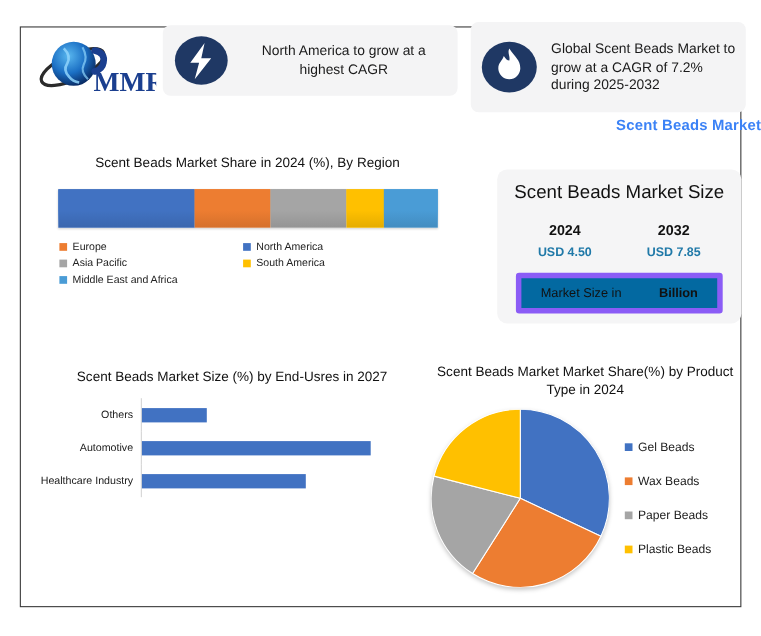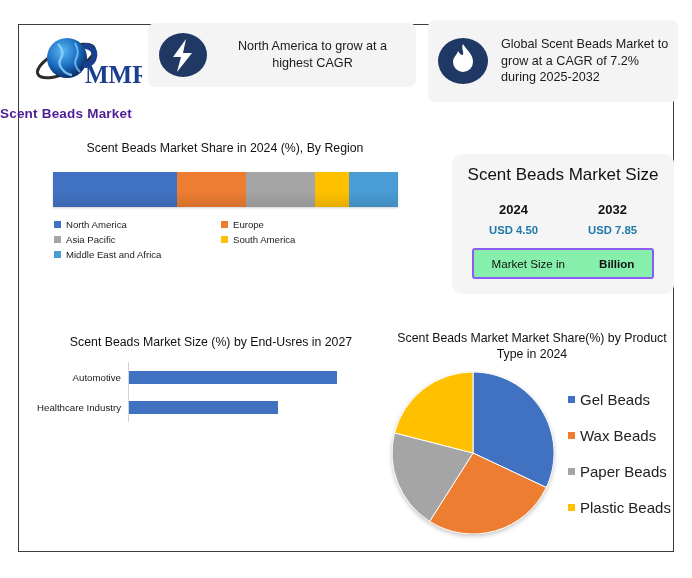--- a/index.html
+++ b/index.html
@@ -25,22 +25,22 @@
   .badge-b{left:428px;top:20px;width:250px;height:82px;padding:0 8px 0 6px;}
   .badge-ico{flex:0 0 auto;margin-right:9px;}
   .badge-txt{
     font-size:12.6px;line-height:1.33;color:#1a1a1a;
     font-family:"Liberation Sans",sans-serif;
   }
   .badge-a .badge-txt{text-align:center;flex:1;}
   .badge-b .badge-txt{text-align:left;flex:1;}
 
   .main-title{
-    position:absolute;left:0;right:0;top:106px;text-align:left;
-    font-size:13.5px;font-weight:bold;color:#4c1d95;letter-spacing:.2px;
+    position:absolute;left:0;right:0;top:106px;text-align:right;
+    font-size:13.5px;font-weight:bold;color:#3b82f6;letter-spacing:.2px;
   }
 
   
   .chart-title{
     font-size:12.3px;font-weight:normal;color:#111;text-align:center;
     line-height:1.32;
   }
 
   
   .region-block{position:absolute;left:40px;top:140px;width:370px;}
@@ -61,22 +61,22 @@
   .size-card{
     position:absolute;left:452px;top:154px;width:222px;height:140px;
     background:#f5f5f6;border-radius:9px;box-sizing:border-box;padding:10px 12px 0;
   }
   .size-card .chart-title{font-size:17px;}
   .yr-row{display:flex;justify-content:space-around;margin-top:16px;}
   .yr{font-size:13px;font-weight:bold;color:#111;text-align:center;width:84px;}
   .val-row{display:flex;justify-content:space-around;margin-top:7px;}
   .val{font-size:11.3px;font-weight:bold;color:#2079a8;text-align:center;width:84px;}
   .unit-box{
-    margin:12px auto 0;width:178px;height:27px;background:#86efac;
-    border:2px solid #8b5cf6;border-radius:3px;
+    margin:12px auto 0;width:178px;height:27px;background:#0369a1;
+    border:5px solid #8b5cf6;border-radius:3px;
     display:flex;align-items:center;justify-content:center;
     font-size:11.6px;color:#111;gap:30px;
   }
   .unit-box b{margin-left:4px;}
 
   
   .enduse{position:absolute;left:36px;top:334px;width:350px;}
   .enduse .chart-title{margin:0 6px;}
   .bars{position:relative;margin-top:12px;height:150px;}
   .bar-row{display:flex;align-items:center;height:30px;}
@@ -87,21 +87,21 @@
   .bar-track{flex:1;position:relative;height:100%;display:flex;align-items:center;
              border-left:1px solid #d4d4d4;}
   .bar-fill{height:13px;background:#4172c2;}
 
   
   .pie-block{position:absolute;left:386px;top:330px;width:292px;}
   .pie-wrap{display:flex;align-items:center;margin-top:10px;}
   .pie-svg{flex:0 0 auto;margin-left:6px;
            filter:drop-shadow(0 2px 2px rgba(0,0,0,.22));}
   .pie-legend{margin-left:14px;display:flex;flex-direction:column;gap:19px;}
-  .pie-legend .lg{font-size:15px;}
+  .pie-legend .lg{font-size:11px;}
 </style>
 </head>
 <body>
 
 <div id="infographic">
   <div class="frame"></div>
 
   <div class="logo">
     <svg width="112" height="62" viewBox="0 0 112 62">
       <defs>
@@ -142,26 +142,26 @@
     <div class="chart-title">Scent Beads  Market Share in 2024 (%), By Region</div>
     <div class="stacked">
       <div style="flex: 0.36 0 0px; background: linear-gradient(rgb(65, 114, 194) 0%, rgb(65, 114, 194) 55%, rgba(0, 0, 0, 0.1) 100%), rgb(65, 114, 194);"></div>
       <div style="flex: 0.2 0 0px; background: linear-gradient(rgb(237, 125, 49) 0%, rgb(237, 125, 49) 55%, rgba(0, 0, 0, 0.1) 100%), rgb(237, 125, 49);"></div>
       <div style="flex: 0.2 0 0px; background: linear-gradient(rgb(165, 165, 165) 0%, rgb(165, 165, 165) 55%, rgba(0, 0, 0, 0.1) 100%), rgb(165, 165, 165);"></div>
       <div style="flex: 0.1 0 0px; background: linear-gradient(rgb(255, 192, 0) 0%, rgb(255, 192, 0) 55%, rgba(0, 0, 0, 0.1) 100%), rgb(255, 192, 0);"></div>
       <div style="flex: 0.14 0 0px; background: linear-gradient(rgb(74, 156, 214) 0%, rgb(74, 156, 214) 55%, rgba(0, 0, 0, 0.1) 100%), rgb(74, 156, 214);"></div>
     </div>
     <div class="reg-legend">
       <div class="lg">
+          <span class="sw" style="background: rgb(237, 125, 49);"></span>
+          <span>Europe</span>
+        </div>
+      <div class="lg">
           <span class="sw" style="background: rgb(65, 114, 194);"></span>
           <span>North America</span>
-        </div>
-      <div class="lg">
-          <span class="sw" style="background: rgb(237, 125, 49);"></span>
-          <span>Europe</span>
         </div>
       <div class="lg">
           <span class="sw" style="background: rgb(165, 165, 165);"></span>
           <span>Asia Pacific</span>
         </div>
       <div class="lg">
           <span class="sw" style="background: rgb(255, 192, 0);"></span>
           <span>South America</span>
         </div>
       <div class="lg">
@@ -183,20 +183,26 @@
     </div>
     <div class="unit-box">
       <span>Market Size in</span>
       <b>Billion</b>
     </div>
   </div>
 
   <div class="enduse">
     <div class="chart-title">Scent Beads Market Size (%) by End-Usres in 2027</div>
     <div class="bars">
+      <div class="bar-row">
+        <div class="bar-lbl">Others</div>
+        <div class="bar-track">
+            <div class="bar-fill" style="width: 23%; background: rgb(65, 114, 194);"></div>
+          </div>
+      </div>
       <div class="bar-row">
         <div class="bar-lbl">Automotive</div>
         <div class="bar-track">
             <div class="bar-fill" style="width: 81%; background: rgb(65, 114, 194);"></div>
           </div>
       </div>
       <div class="bar-row">
         <div class="bar-lbl">Healthcare Industry</div>
         <div class="bar-track">
             <div class="bar-fill" style="width: 58%; background: rgb(65, 114, 194);"></div>

